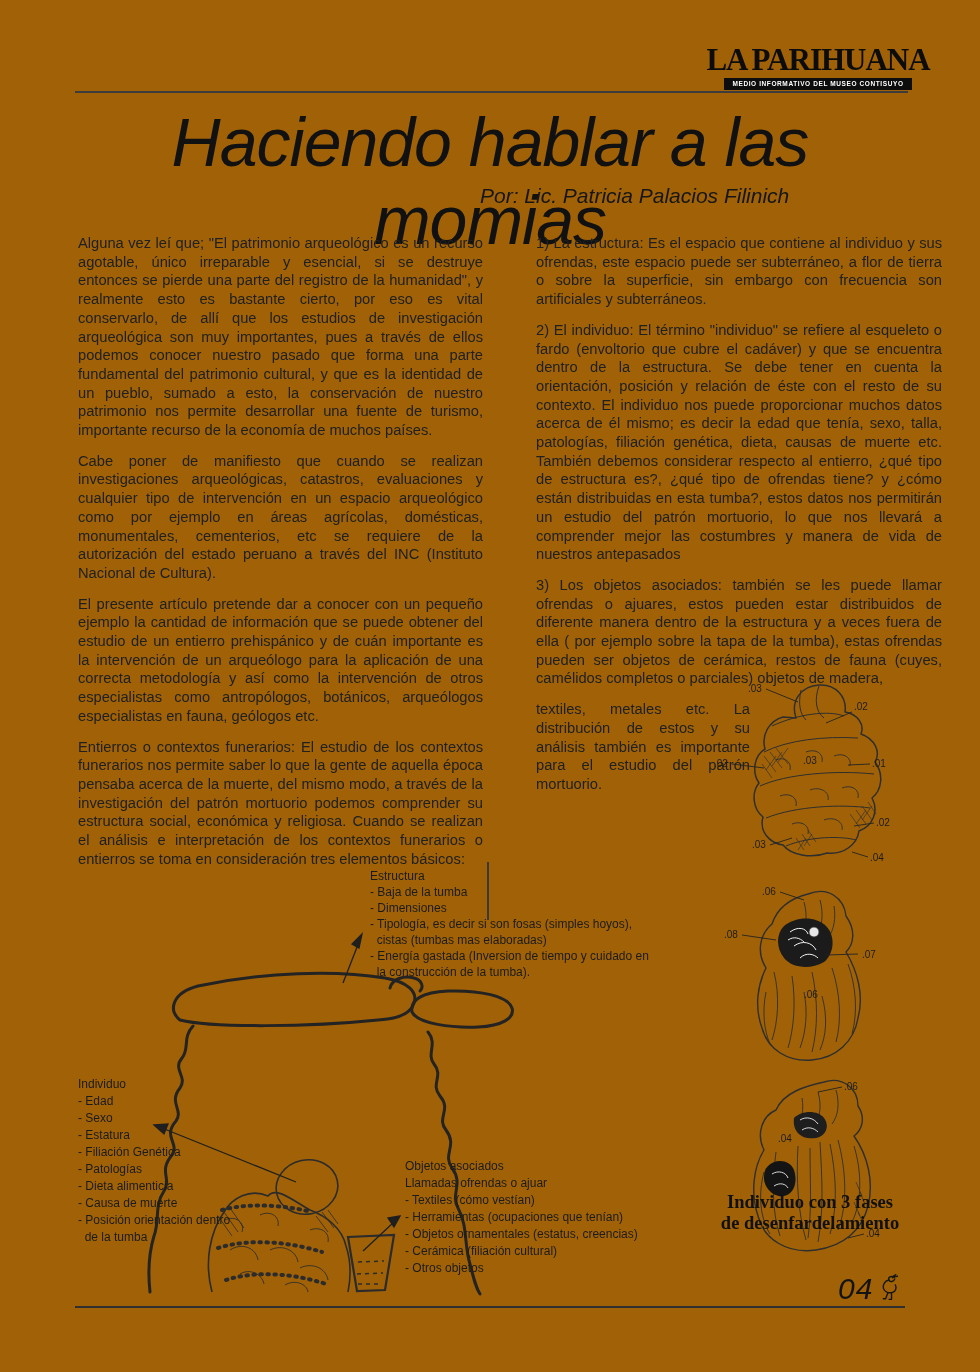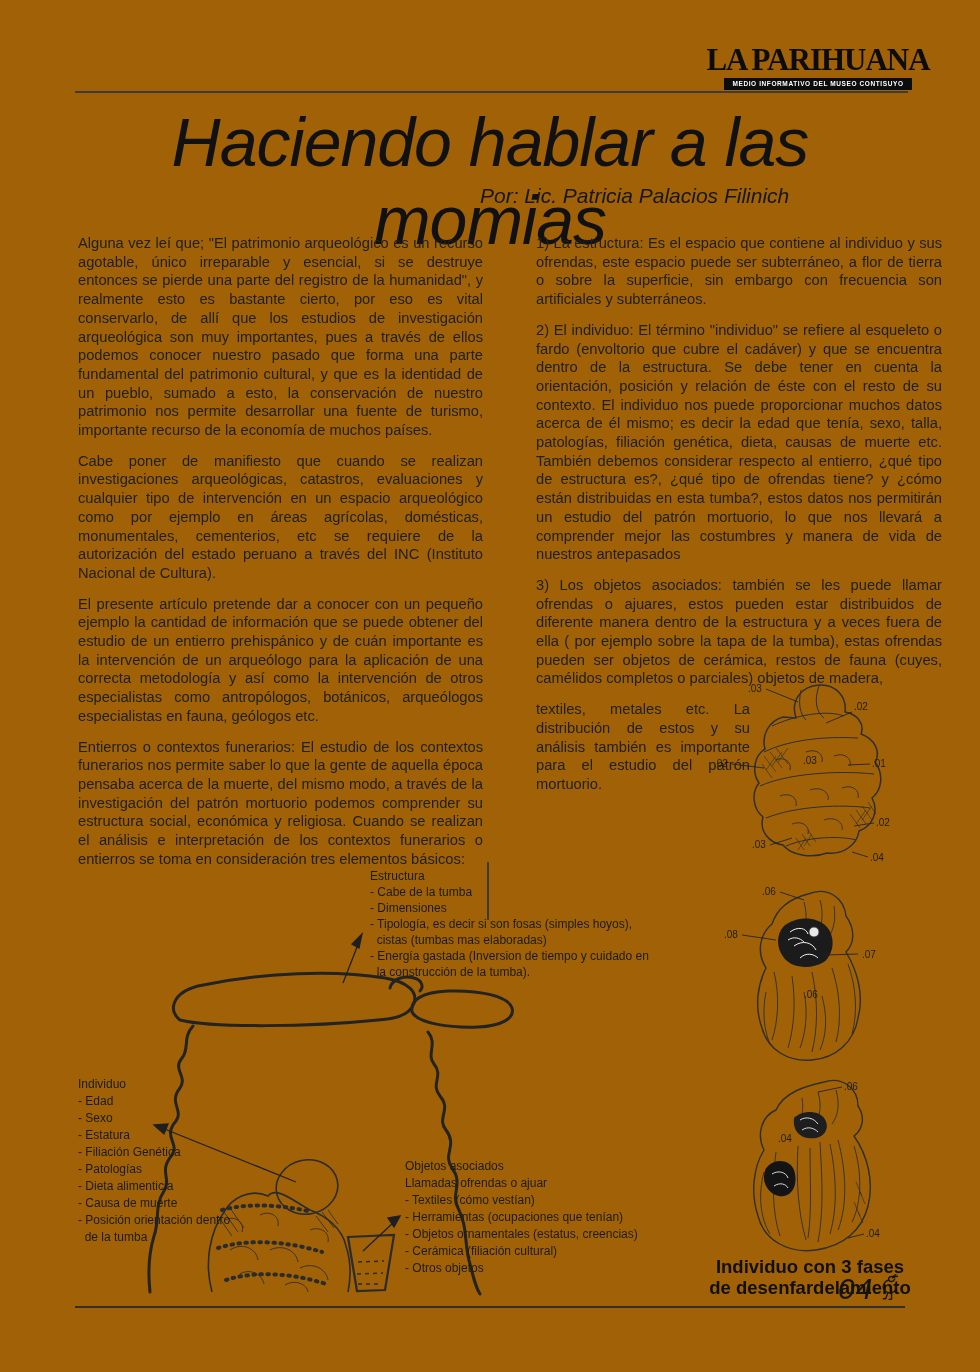--- a/index.html
+++ b/index.html
@@ -32,22 +32,22 @@
   .estructura{left:370px;top:868px;width:300px;}
   .individuo{left:78px;top:1076px;width:210px;line-height:17px;}
   .objetos{left:405px;top:1158px;width:265px;line-height:17px;}
   .tomb{position:absolute;left:60px;top:860px;width:600px;height:450px;}
   
   .fig{position:absolute;}
   .fig1{left:706px;top:660px;width:212px;height:215px;}
   .fig2{left:708px;top:872px;width:210px;height:200px;}
   .fig3{left:706px;top:1062px;width:215px;height:200px;}
   .fig text{font-family:"Liberation Sans","DejaVu Sans",sans-serif;}
-  .caption{position:absolute;left:698px;top:1256px;width:224px;text-align:center;
-        font-weight:700;font-size:18.5px;line-height:21px;color:#101010;}
+  .caption{position:absolute;left:698px;top:1192px;width:224px;text-align:center;
+        font-weight:700;font-size:18.5px;line-height:21px;color:#101010;font-family:Liberation Serif, serif;}
   
   .footer-rule{position:absolute;left:75px;top:1306px;width:830px;height:2px;background:#303030;}
   .page-number{position:absolute;left:838px;top:1272px;display:flex;align-items:flex-start;gap:5px;}
   .page-number .num{font-style:italic;font-size:30px;letter-spacing:1px;color:#131313;}
   .page-number .bird{width:26px;height:30px;display:block;}
 </style>
 </head>
 <body>
 
 <div class="page">
@@ -116,21 +116,21 @@
       <polygon points="302,74 292,84 299,88"></polygon>
       <line x1="236" y1="322" x2="102" y2="268" fill="none"></line>
       <polygon points="94,265 108,264 104,274"></polygon>
       <line x1="303" y1="391" x2="334" y2="362" fill="none"></line>
       <polygon points="340,356 328,358 334,367"></polygon>
     </g>
   </svg>
 
   <div class="ann estructura">
     <div>Estructura</div>
-    <div>- Cabe de la tumba</div>
+    <div>- Baja de la tumba</div>
     <div>- Dimensiones</div>
     <div>- Tipología, es decir si son fosas (simples hoyos),</div>
     <div>  cistas (tumbas mas elaboradas)</div>
     <div>- Energía gastada (Inversion de tiempo y cuidado en</div>
     <div>  la construcción de la tumba).</div>
   </div>
 
   <div class="ann individuo">
     <div>Individuo</div>
     <div>- Edad</div>

